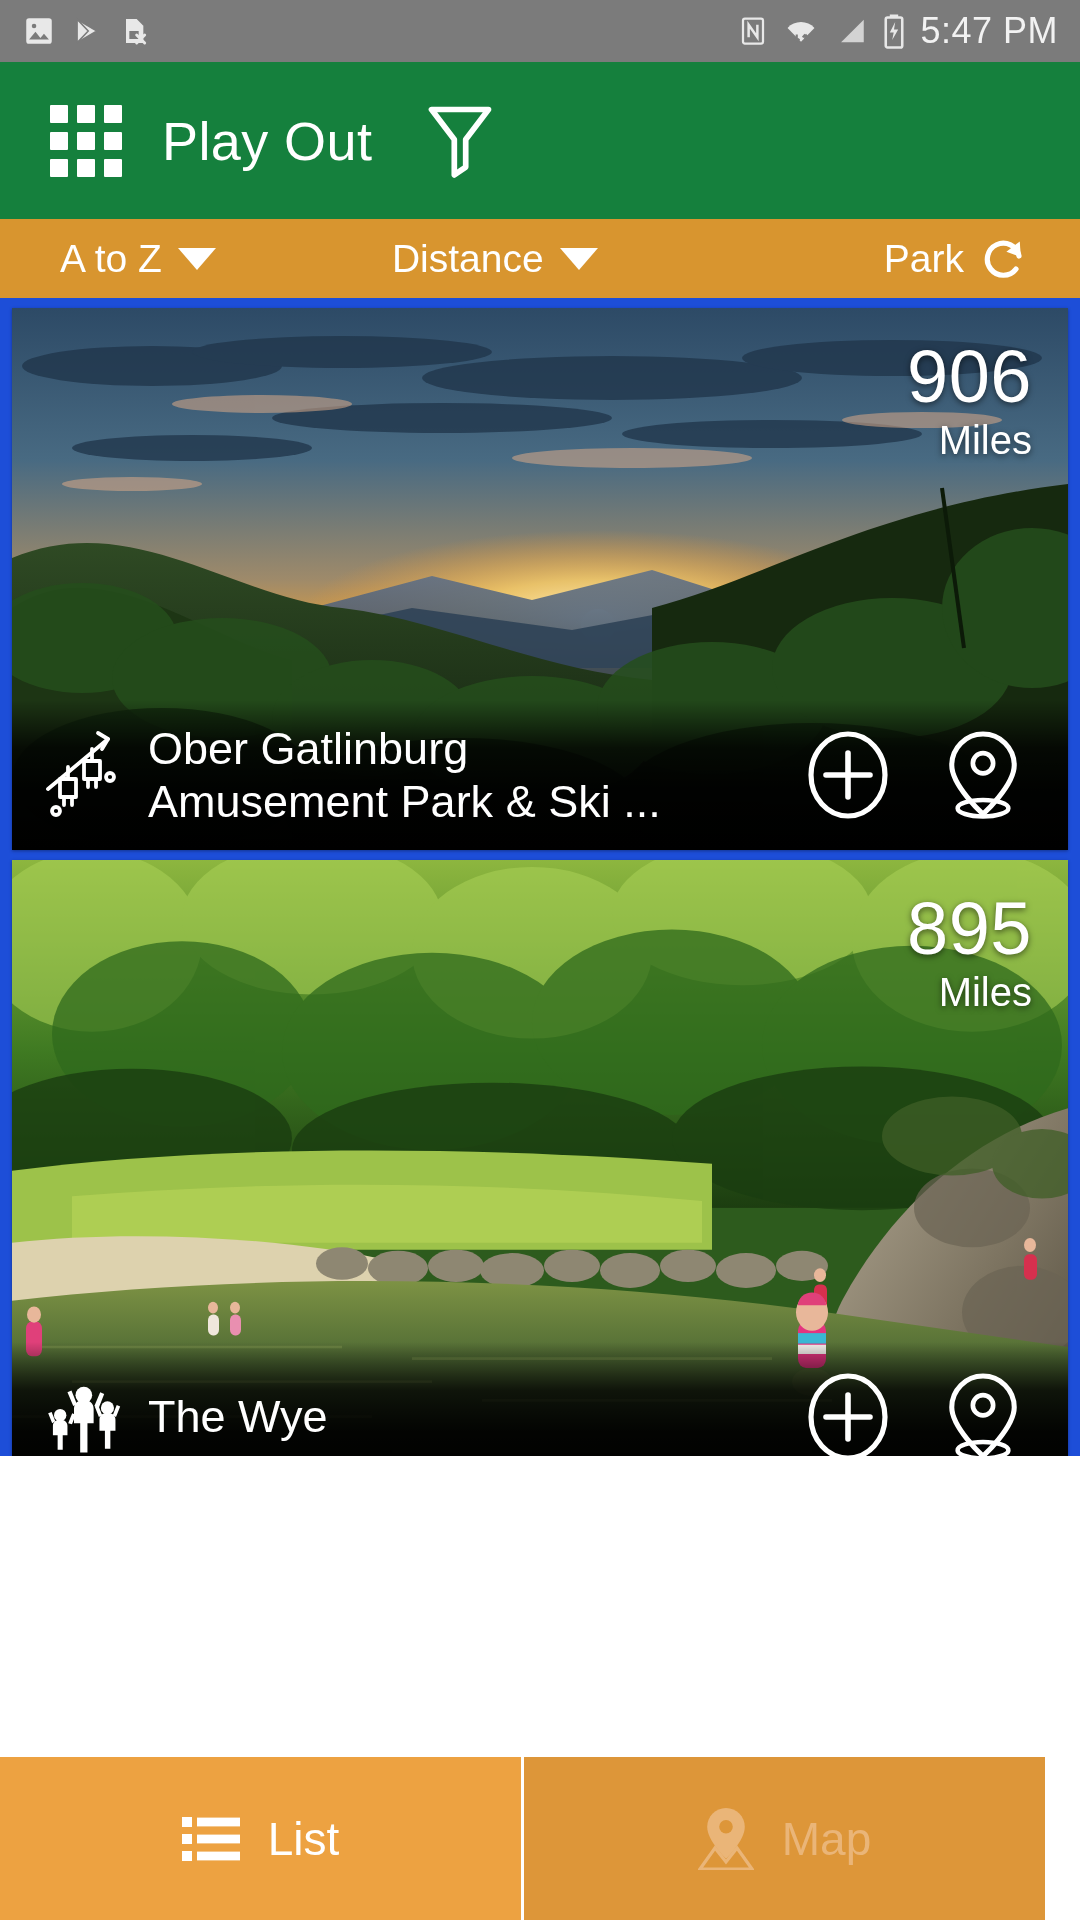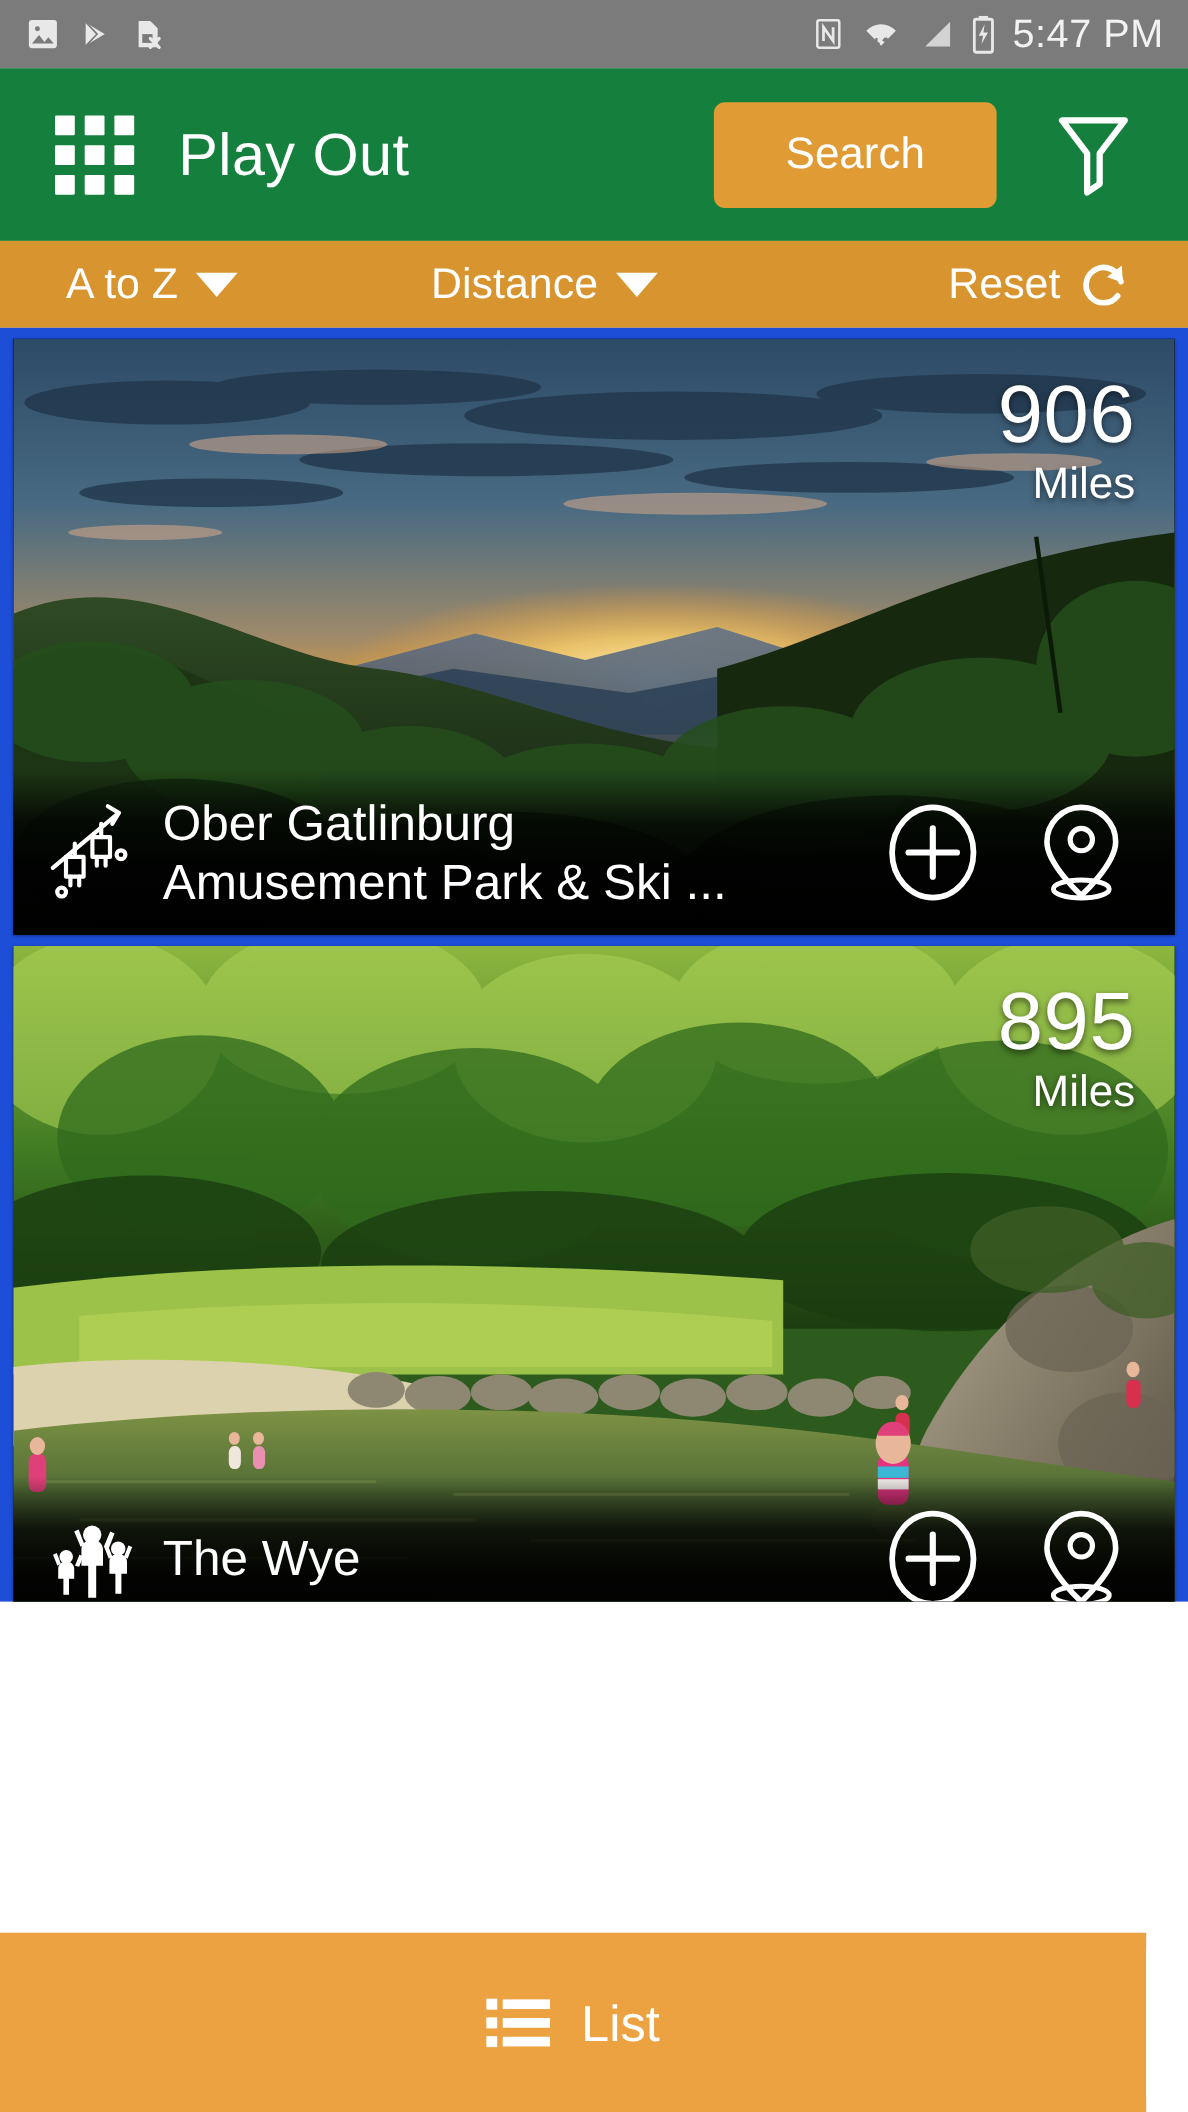--- a/index.html
+++ b/index.html
@@ -212,39 +212,38 @@
       <i></i>
       <i></i>
       <i></i>
       <i></i>
       <i></i>
       <i></i>
       <i></i>
       <i></i>
   </div>
   <div class="app-title">Play Out</div>
-  <button class="search-btn">Search</button>
   <div class="filter-btn">
     <svg width="76" height="78" viewBox="0 0 24 26">
       <path d="M2.5 2.5h19l-7.6 10v9.2l-3.8 2.6V12.5z" fill="none" stroke="#ffffff" stroke-width="1.9" stroke-linejoin="round"></path>
     </svg>
   </div>
 </div>
 
 <div class="sortbar">
   <div class="sort-item sort-az">
     <span>A to Z</span>
     <span class="caret"></span>
   </div>
   <div class="sort-item sort-dist">
     <span>Distance</span>
     <span class="caret"></span>
   </div>
   <div class="sort-item sort-reset">
-    <span>Reset</span>
+    <span>Park</span>
     <svg width="48" height="48" viewBox="0 0 24 24">
       <path d="M19.5 10.5A8 8 0 1 0 18 17" fill="none" stroke="#ffffff" stroke-width="2.6" stroke-linecap="round"></path>
       <path d="M19.9 3.2 L20.4 11 L13.2 8.4 Z" fill="#ffffff"></path>
     </svg>
   </div>
 </div>
 
 <div class="list">
 
   <div class="card c1">
@@ -537,13 +536,21 @@
           <rect x="7.5" y="1.8" width="21.5" height="4.4"></rect>
         <rect x="0" y="10" width="5" height="5"></rect>
           <rect x="7.5" y="10.3" width="21.5" height="4.4"></rect>
         <rect x="0" y="18.5" width="5" height="5"></rect>
           <rect x="7.5" y="18.8" width="21.5" height="4.4"></rect>
       </g>
     </svg>
     <span class="nav-label">List</span>
   </div>
   <div class="nav-divider"></div>
+  <div class="nav-tab inactive">
+    <svg width="56" height="62" viewBox="0 0 28 31">
+      <path d="M14 0C8.8 0 4.6 4.2 4.6 9.4c0 7 9.4 16 9.4 16s9.4-9 9.4-16C23.4 4.2 19.2 0 14 0z" fill="#eab578"></path>
+      <circle cx="14" cy="9.4" r="3.4" fill="#dd9639"></circle>
+      <path d="M8.5 20 L1 30.5 H27 L19.5 20 L14 27 Z" fill="none" stroke="#eab578" stroke-width="1.6"></path>
+    </svg>
+    <span class="nav-label">Map</span>
+  </div>
 </div>
 
 </body></html>

